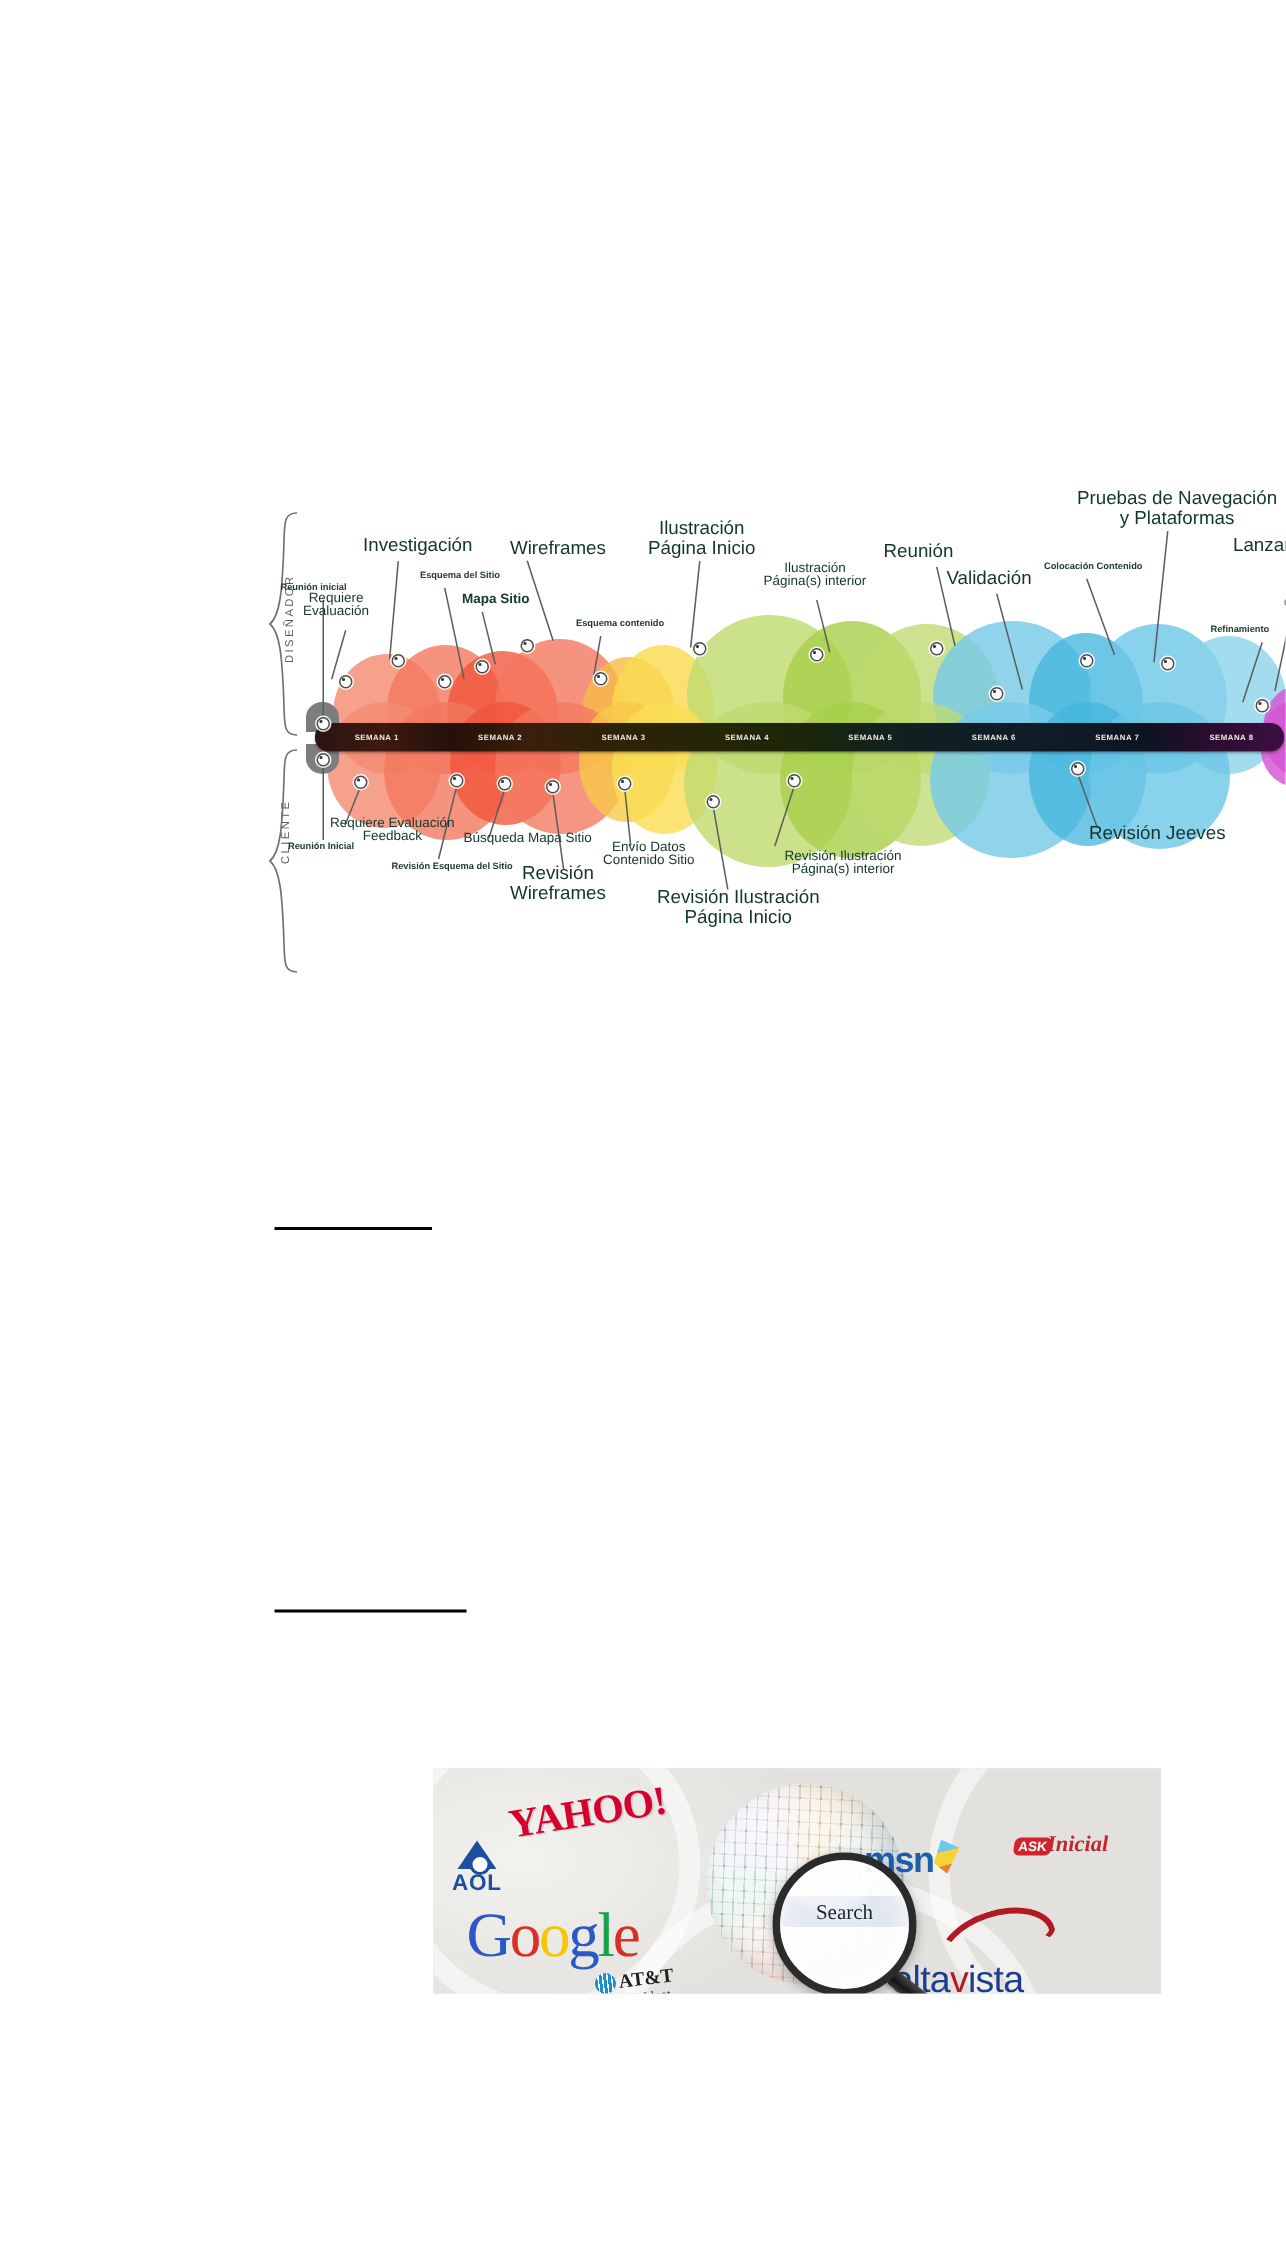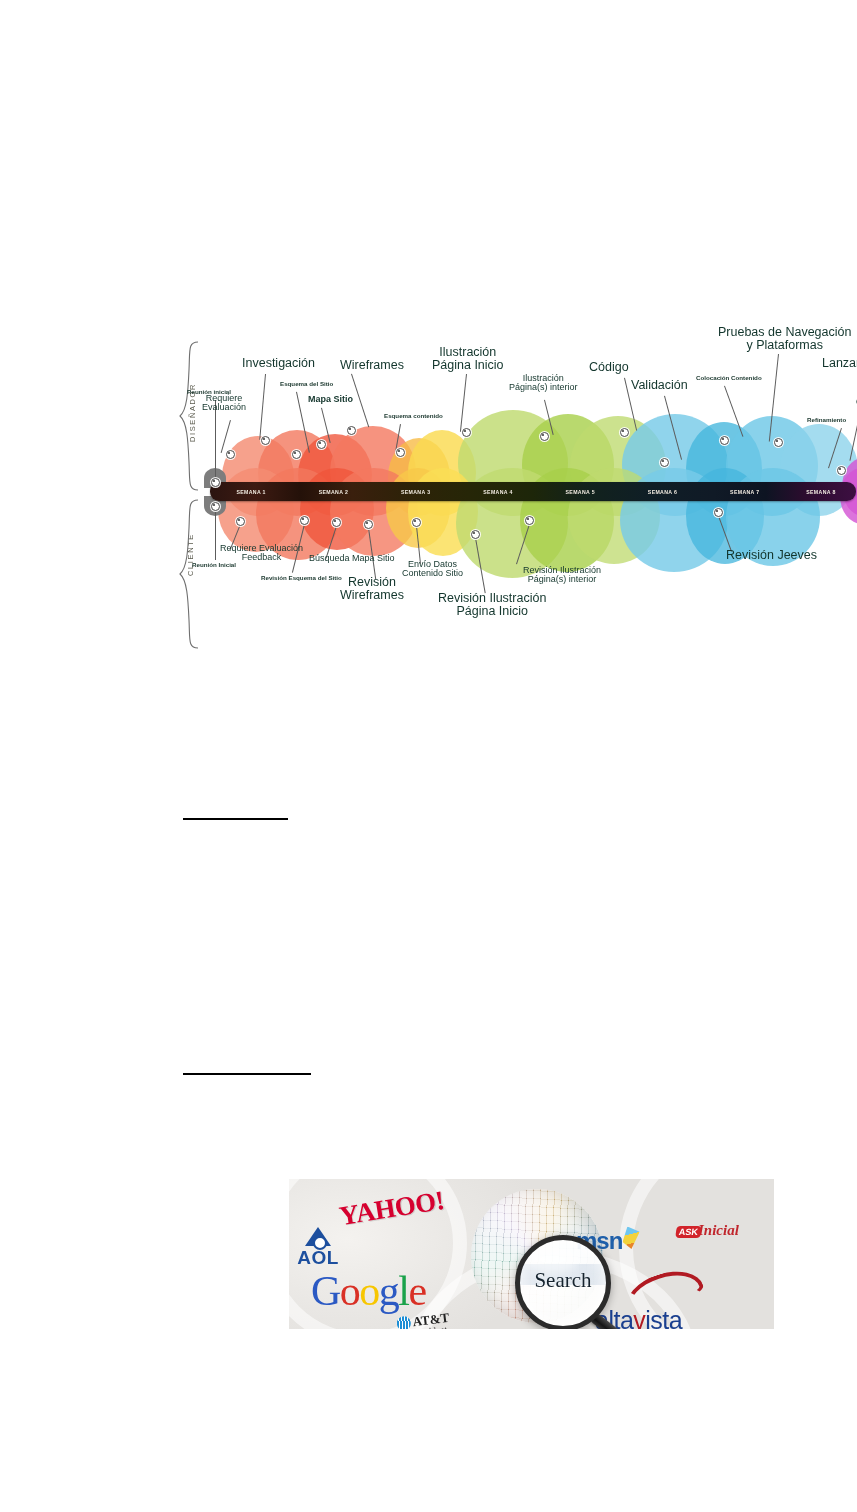--- a/index.html
+++ b/index.html
@@ -111,21 +111,21 @@
   #logo-aol .tri{
     width:0;height:0;margin:0 auto;
     border-left:13px solid transparent;border-right:13px solid transparent;
     border-bottom:19px solid #1d4f9e;position:relative;
   }
   #logo-aol .tri::after{
     content:"";position:absolute;left:-5px;top:9px;width:10px;height:10px;
     border-radius:50%;background:#fff;border:2px solid #1d4f9e;
   }
   #logo-aol .txt{
-    font-family:"Liberation Sans", sans-serif;font-weight:700;font-size:19px;
+    font-family:"Liberation Sans", sans-serif;font-weight:700;font-size:15px;
     color:#1d4f9e;letter-spacing:.5px;margin-top:1px;
   }
   
   #logo-google{
     left:22px;top:88px;font-family:"Liberation Serif", serif;font-size:42px;
     font-weight:400;letter-spacing:-1.5px;text-align:center;
   }
   #logo-google .g1{color:#2b59c3;} #logo-google .o1{color:#d93025;}
   #logo-google .o2{color:#f7c600;} #logo-google .g2{color:#2b59c3;}
   #logo-google .l{color:#1aa24a;} #logo-google .e{color:#d93025;}
@@ -200,21 +200,21 @@
       linear-gradient(180deg, rgba(255,255,255,.9) 0 28%, rgba(225,232,240,.95) 28% 52%, rgba(255,255,255,.92) 52% 100%);
     box-shadow:0 2px 8px rgba(0,0,0,.3), inset 0 0 18px rgba(255,255,255,.9);
     overflow:hidden;
   }
   #magnifier .lens .glare{
     position:absolute;left:8%;top:6%;width:60%;height:34%;border-radius:50%;
     background:rgba(255,255,255,.5);filter:blur(4px);
   }
   #magnifier .word{
     position:absolute;left:0;right:0;top:34%;text-align:center;
-    font-family:"Liberation Serif", serif;font-size:21px;color:#15232e;
+    font-family:"Liberation Serif", serif;font-size:14px;color:#15232e;
     text-shadow:0 1px 1px rgba(255,255,255,.9);
   }
   #magnifier .handle{
     position:absolute;left:78px;top:76px;width:62px;height:11px;
     background:linear-gradient(180deg,#4a4a4a,#161616 60%,#3a3a3a);
     border-radius:4px;transform:rotate(38deg);transform-origin:left center;
     box-shadow:0 1px 3px rgba(0,0,0,.4);
   }
 </style>
 </head>
@@ -321,21 +321,21 @@
     <div class="node" style="left:292px;top:110px;"></div>
     <div class="leader" style="left:295.5px;top:56px;height:58px;transform:rotate(6deg);"></div>
     <div class="anno big c" style="left:262px;top:28px;line-height:1.0;">Ilustración<br>Página Inicio</div>
 
     <div class="node" style="left:370px;top:114px;"></div>
     <div class="leader" style="left:373.5px;top:82px;height:36px;transform:rotate(-14deg);"></div>
     <div class="anno mid c" style="left:339px;top:56px;line-height:1.05;">Ilustración<br>Página(s) interior</div>
 
     <div class="node" style="left:450px;top:110px;"></div>
     <div class="leader" style="left:453.5px;top:60px;height:54px;transform:rotate(-13deg);"></div>
-    <div class="anno big" style="left:419px;top:42px;">Código</div>
+    <div class="anno big" style="left:419px;top:42px;">Reunión</div>
 
     <div class="node" style="left:490px;top:140px;"></div>
     <div class="leader" style="left:493.5px;top:78px;height:66px;transform:rotate(-15deg);"></div>
     <div class="anno big" style="left:461px;top:60px;">Validación</div>
 
     <div class="node" style="left:550px;top:118px;"></div>
     <div class="leader" style="left:553.5px;top:68px;height:54px;transform:rotate(-20deg);"></div>
     <div class="anno small" style="left:526px;top:56px;">Colocación Contenido</div>
 
     <div class="node" style="left:604px;top:120px;"></div>

